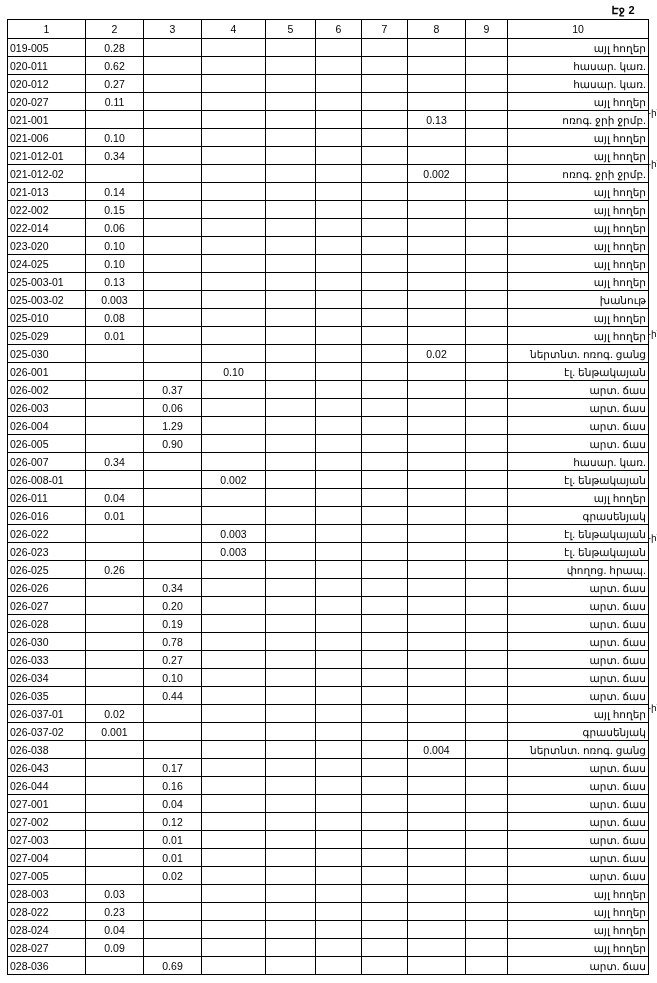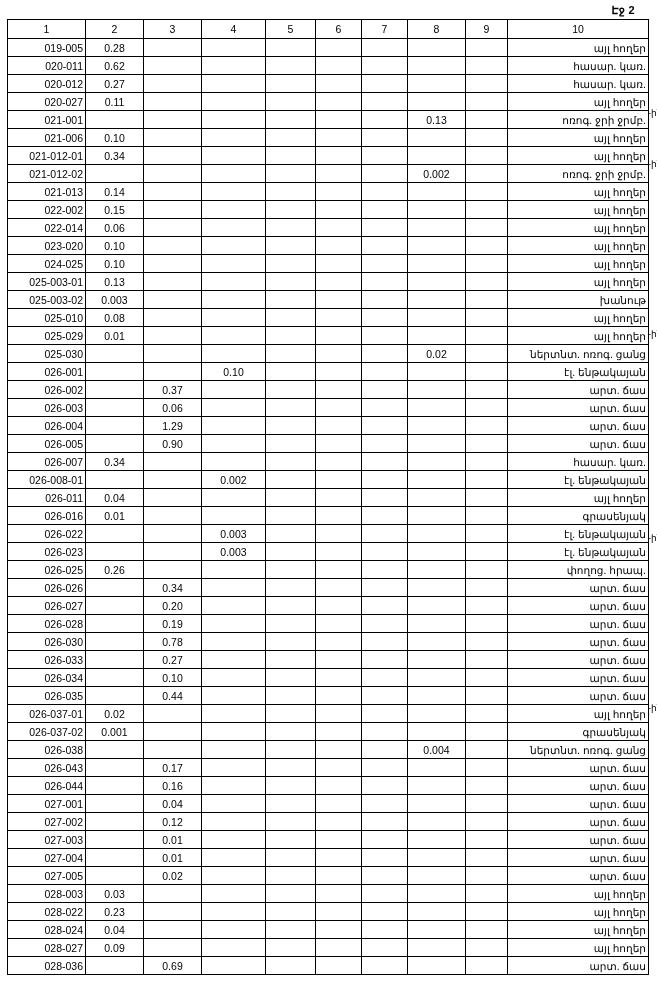--- a/index.html
+++ b/index.html
@@ -58,21 +58,21 @@
   col.c1 { width: 78px; }
   col.c2 { width: 58px; }
   col.c3 { width: 58px; }
   col.c4 { width: 64px; }
   col.c5 { width: 50px; }
   col.c6 { width: 46px; }
   col.c7 { width: 46px; }
   col.c8 { width: 58px; }
   col.c9 { width: 42px; }
   col.c10 { width: 141px; }
-  td.code { text-align: right; padding-left: 3px; }
+  td.code { text-align: left; padding-left: 3px; }
   td.num  { text-align: center; }
   td.desc { text-align: right; padding-left: 3px; }
   .marks {
     position: absolute;
     top: 19px;
     left: 648px;
     width: 9px;
   }
   .mark {
     position: absolute;

